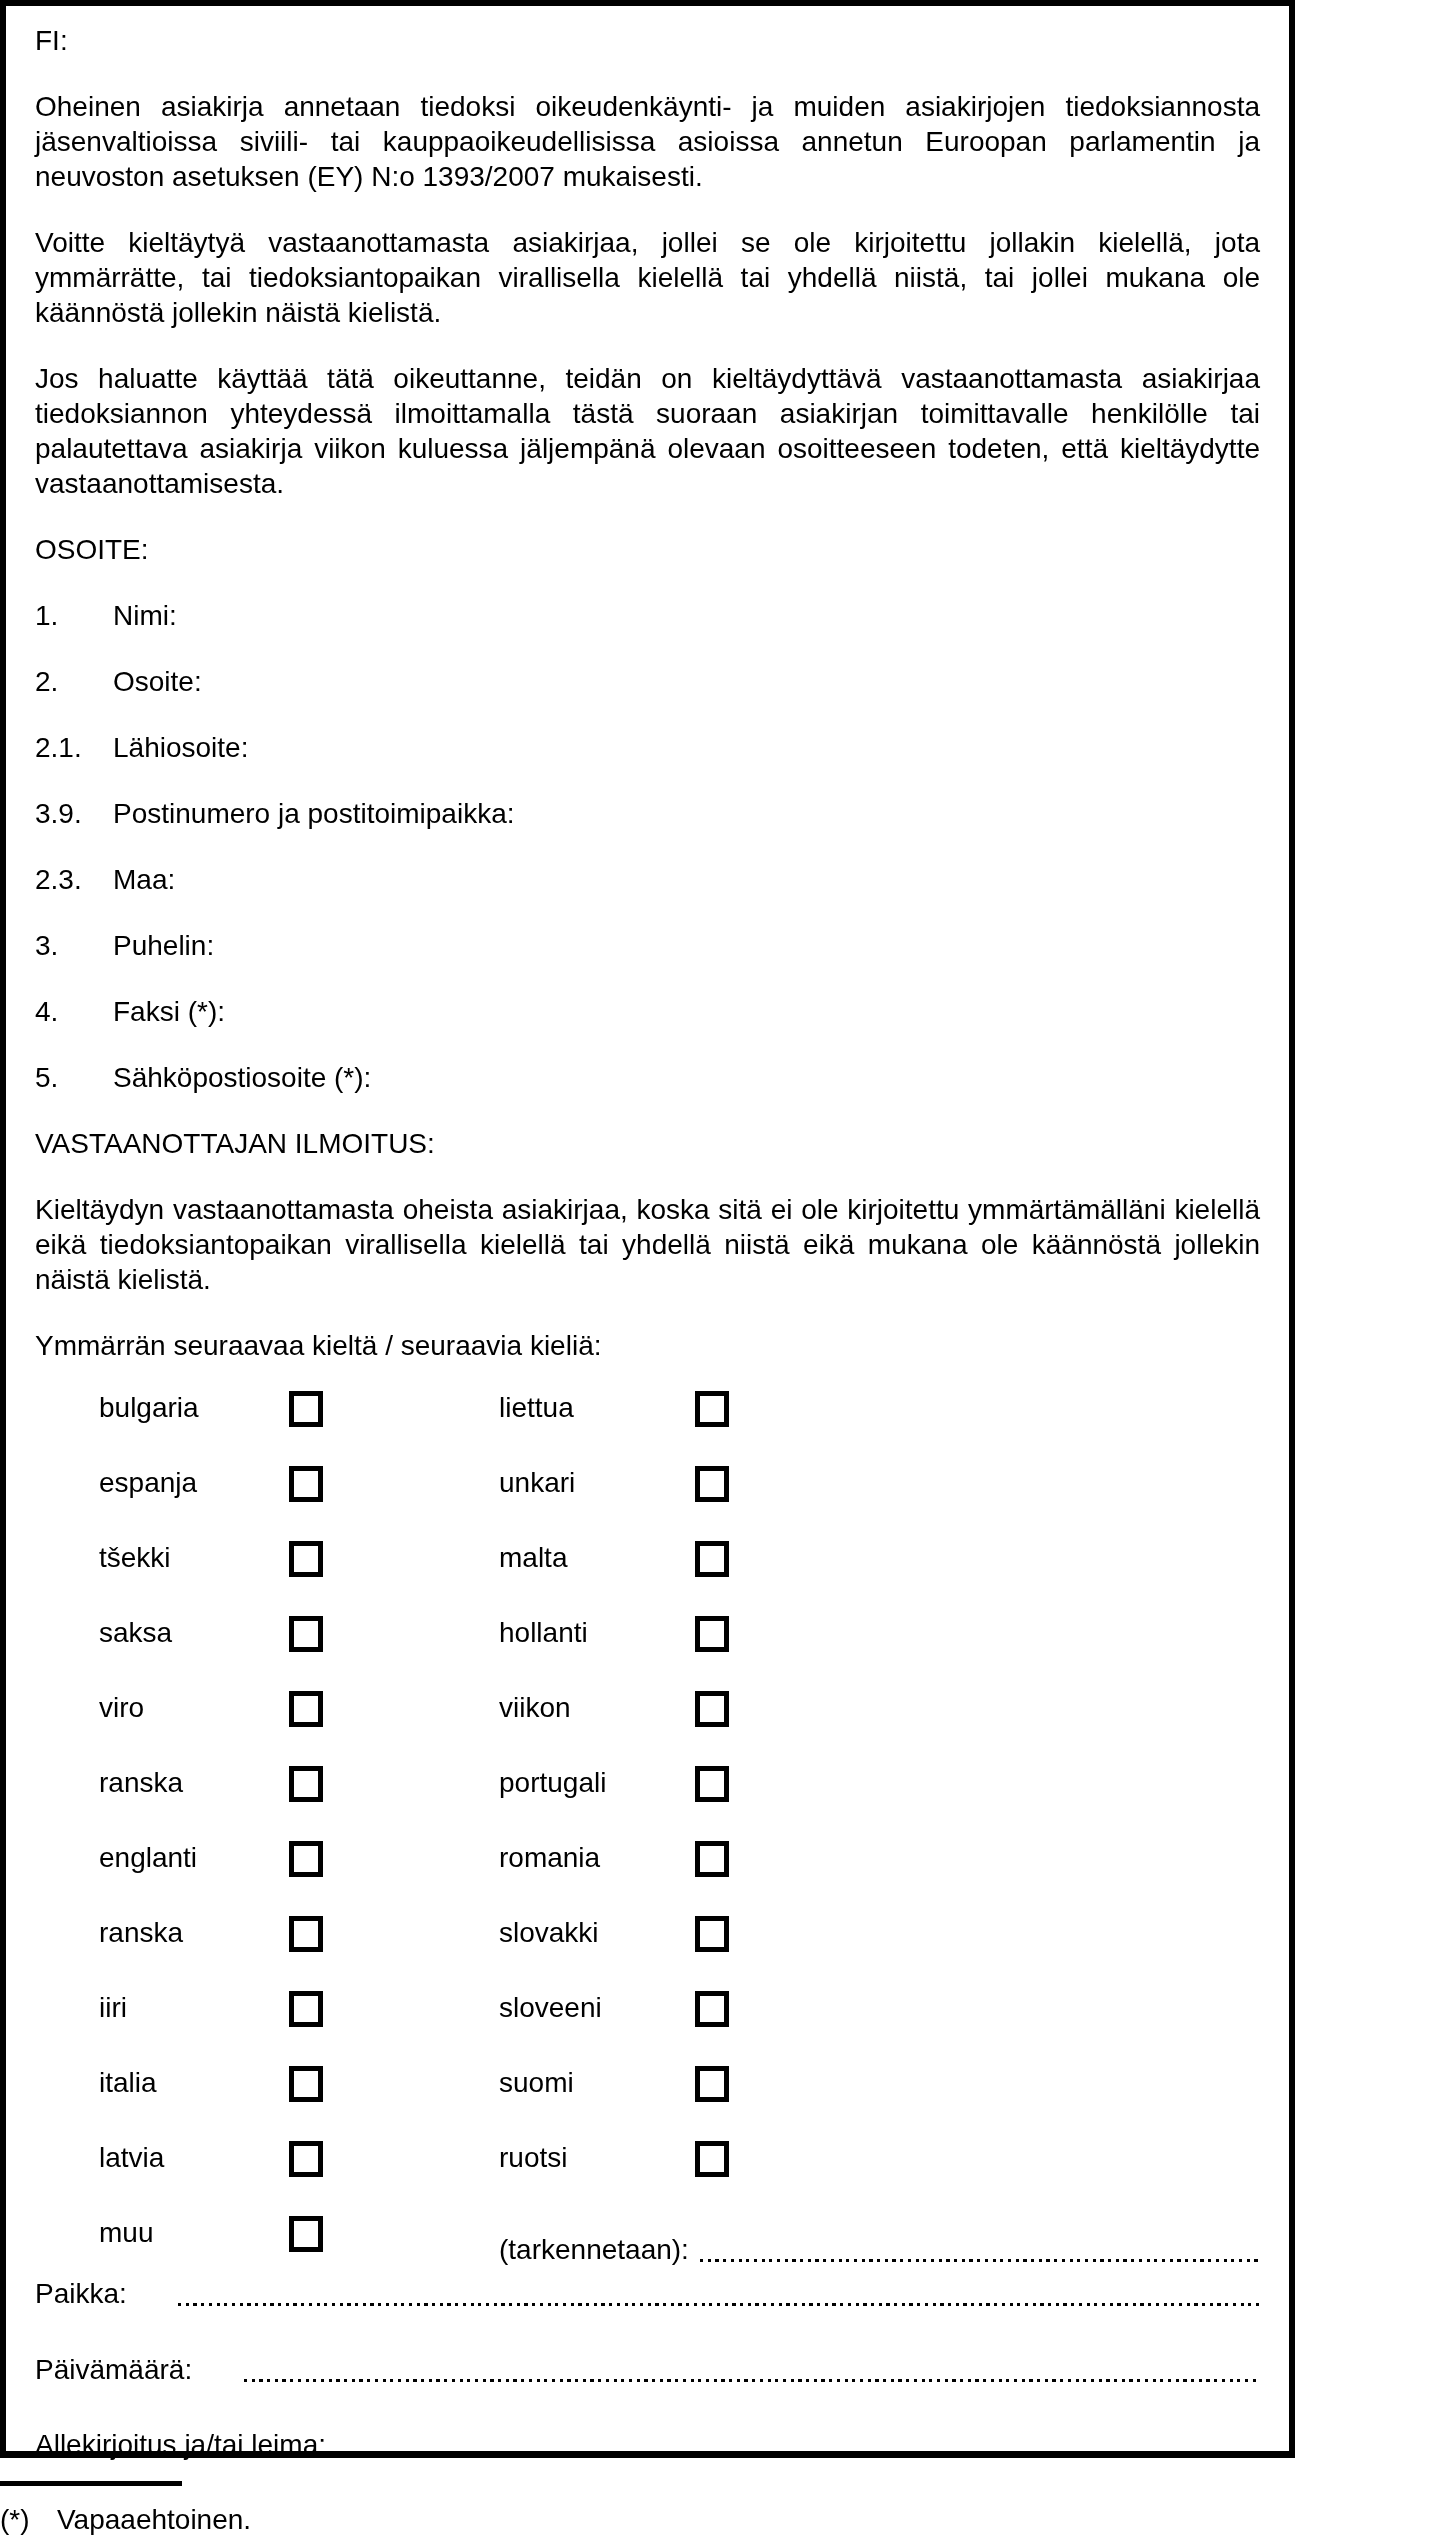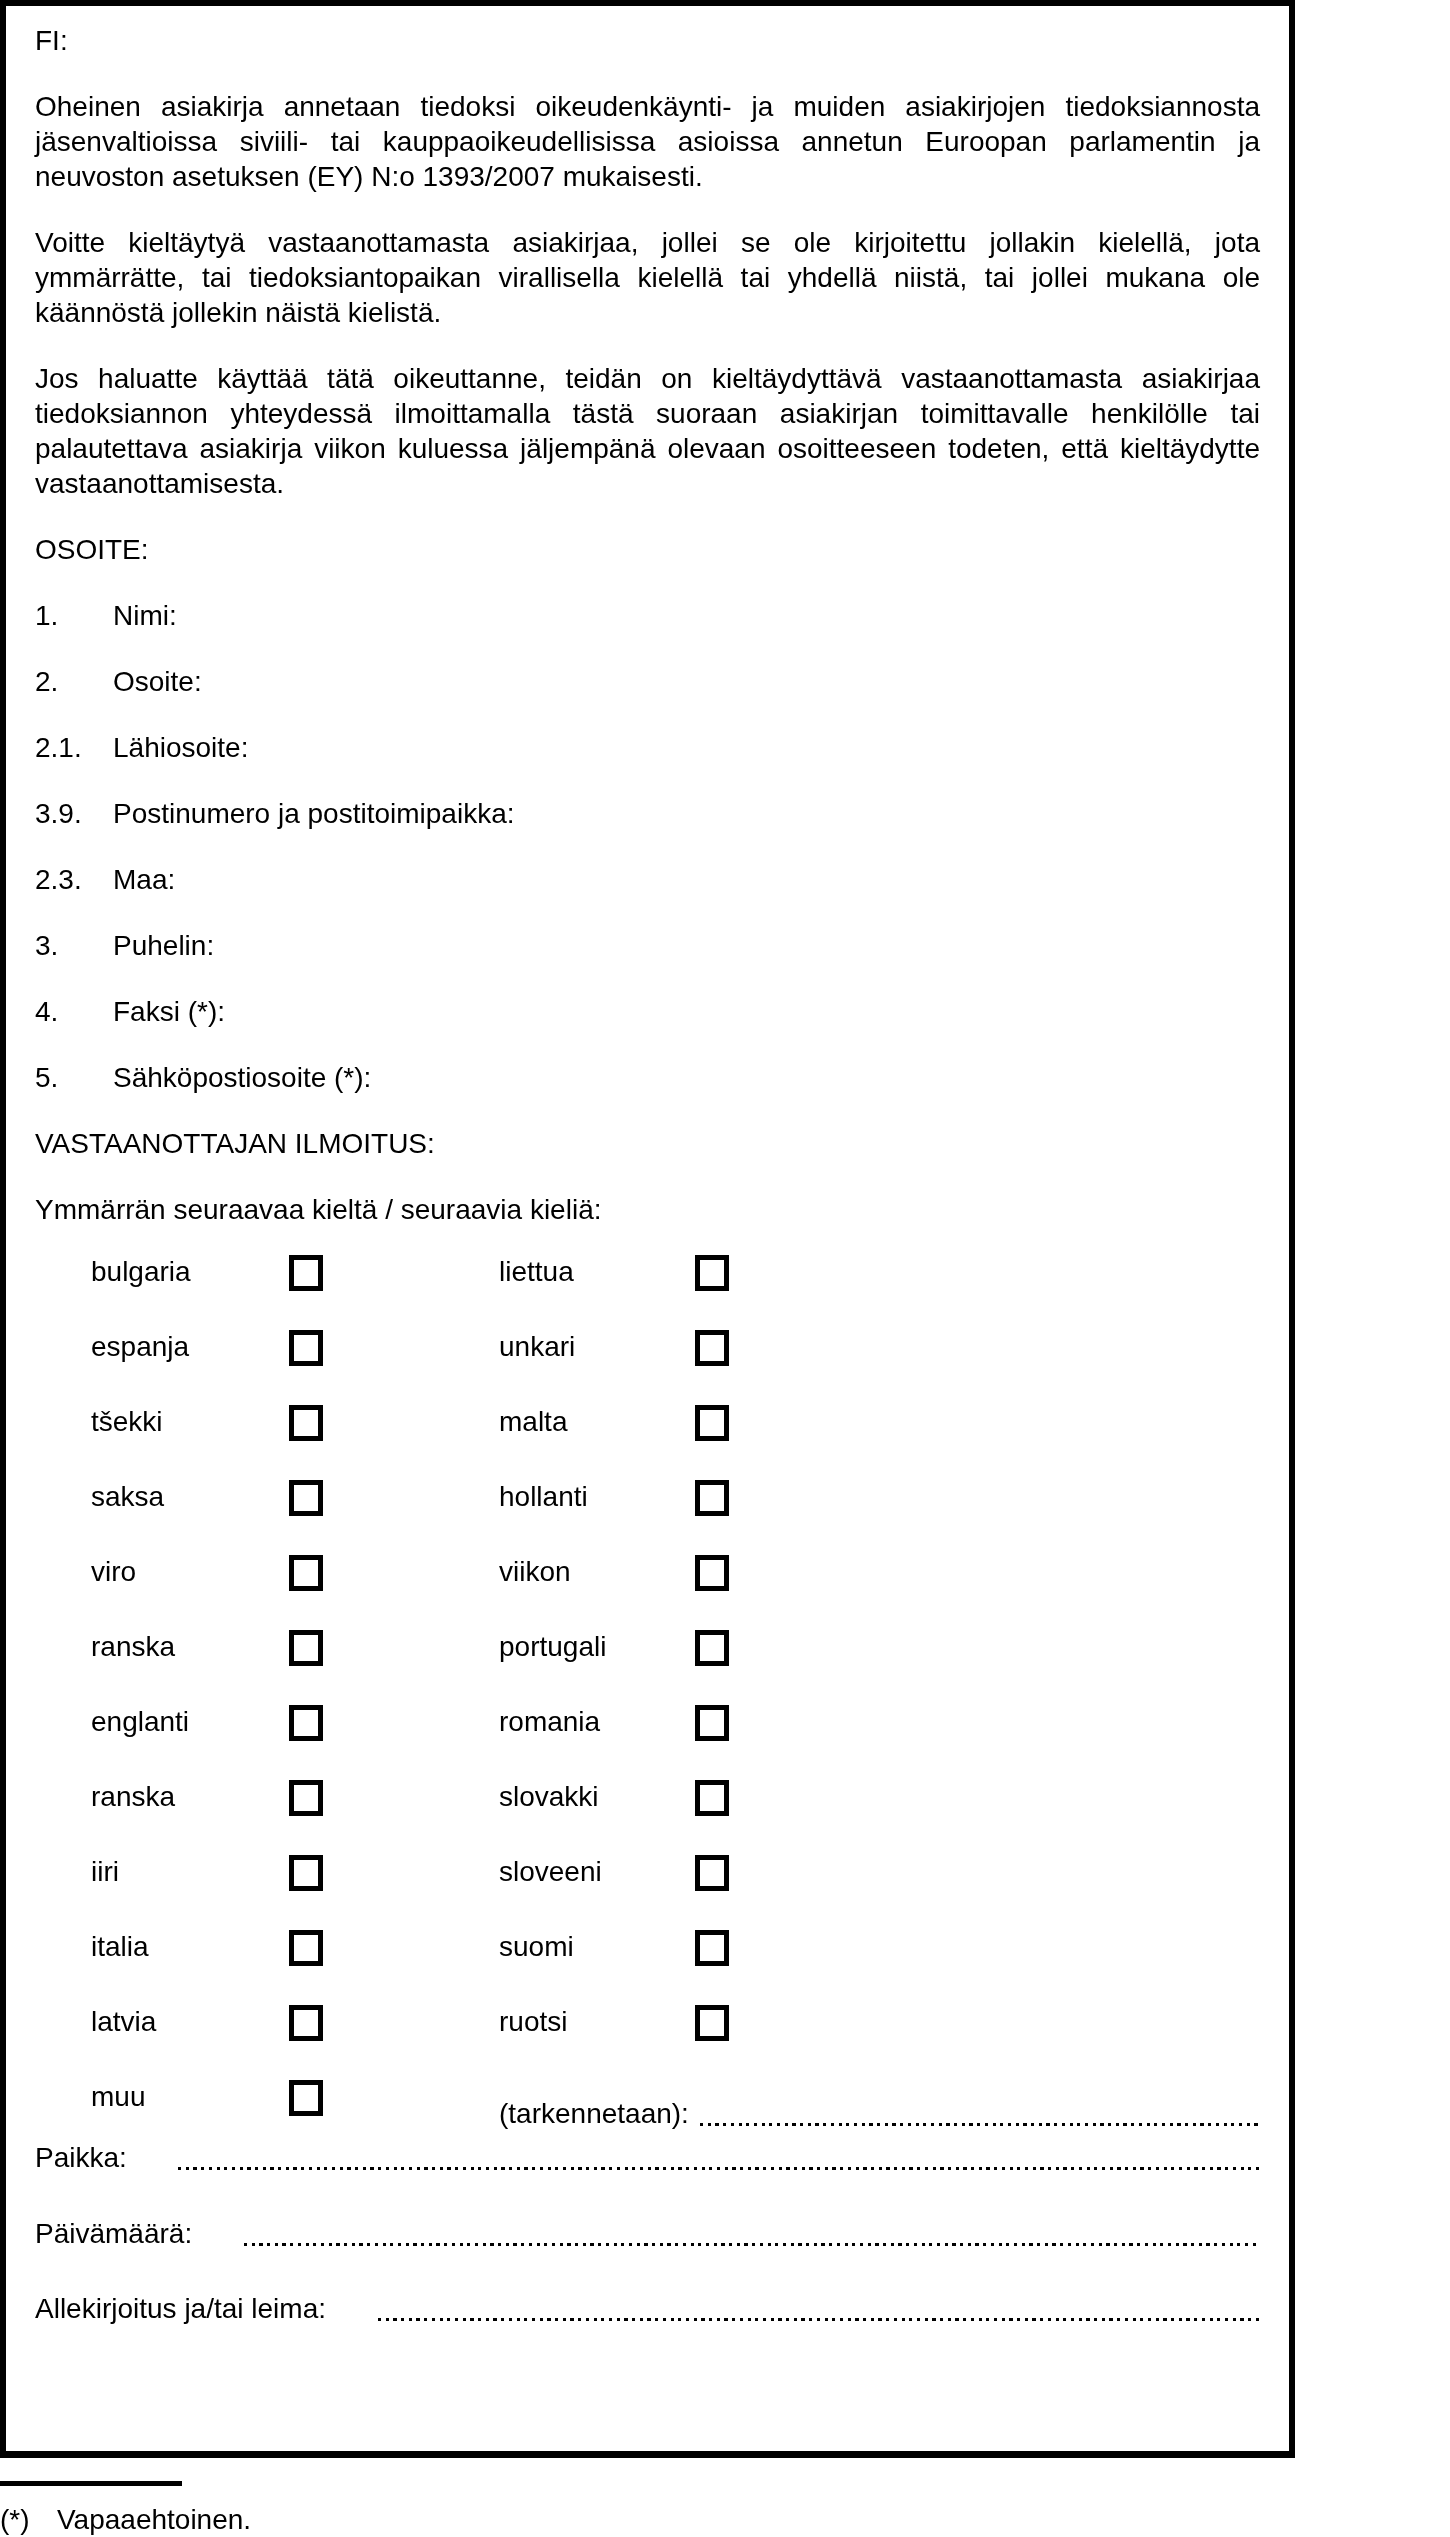--- a/index.html
+++ b/index.html
@@ -32,21 +32,21 @@
 
   
   .num-item { display: flex; margin-top: 31px; }
   .num-item .num { flex: none; width: 78px; }
   .num-item .lbl { flex: 1; }
 
   
   .lang-table { margin-top: 27.4px; }
   .lang-row { position: relative; height: 37px; margin-bottom: 38px; }
   .lang-row:last-child { margin-bottom: 0; }
-  .lang-label-left  { position: absolute; left: 56px;  top: 0; }
+  .lang-label-left  { position: absolute; left: 64px;  top: 0; }
   .lang-cb-left     { position: absolute; left: 254px; top: 0.6px; }
   .lang-label-right { position: absolute; left: 464px; top: 0; }
   .lang-cb-right    { position: absolute; left: 660px; top: 0.6px; }
   .checkbox {
     display: inline-block;
     width: 34px; height: 36px;
     border: 5.7px solid #000000;
     background: #ffffff;
   }
   .specify-wrap {
@@ -126,20 +126,21 @@
   <div class="txt num-item">
     <span class="num">4.</span>
     <span class="lbl">Faksi (*):</span>
   </div>
   <div class="txt num-item">
     <span class="num">5.</span>
     <span class="lbl">Sähköpostiosoite (*):</span>
   </div>
 
   <div class="txt block">VASTAANOTTAJAN ILMOITUS:</div>
+  <div class="txt para block">Kieltäydyn vastaanottamasta oheista asiakirjaa, koska sitä ei ole kirjoitettu ymmärtämälläni kielellä eikä tiedoksiantopaikan virallisella kielellä tai yhdellä niistä eikä mukana ole käännöstä jollekin näistä kielistä.</div>
   <div class="txt block">Ymmärrän seuraavaa kieltä / seuraavia kieliä:</div>
 
   <div class="lang-table">
 
     <div class="lang-row">
       <span class="txt lang-label-left">bulgaria</span>
       <span class="checkbox lang-cb-left"></span>
       <span class="txt lang-label-right">liettua</span>
       <span class="checkbox lang-cb-right"></span>
     </div>

